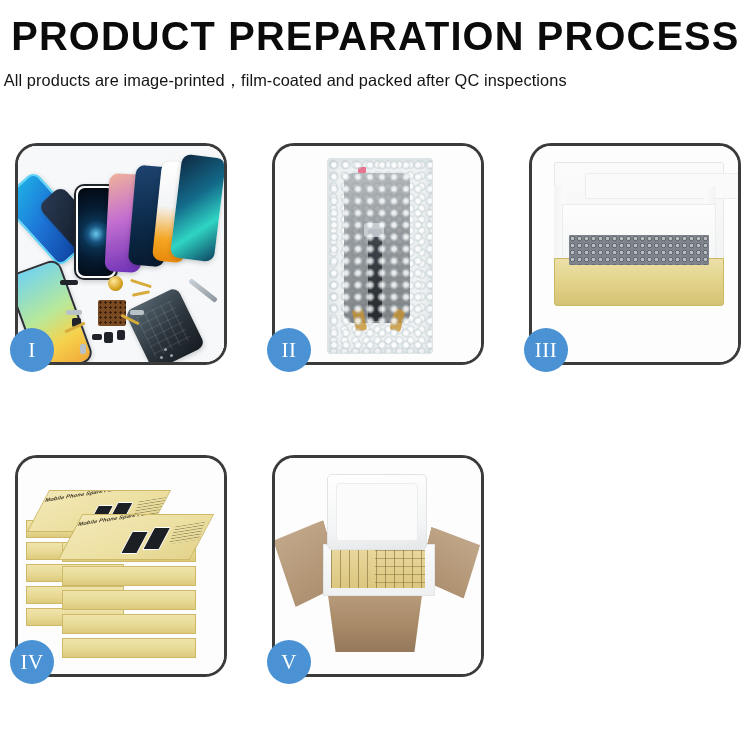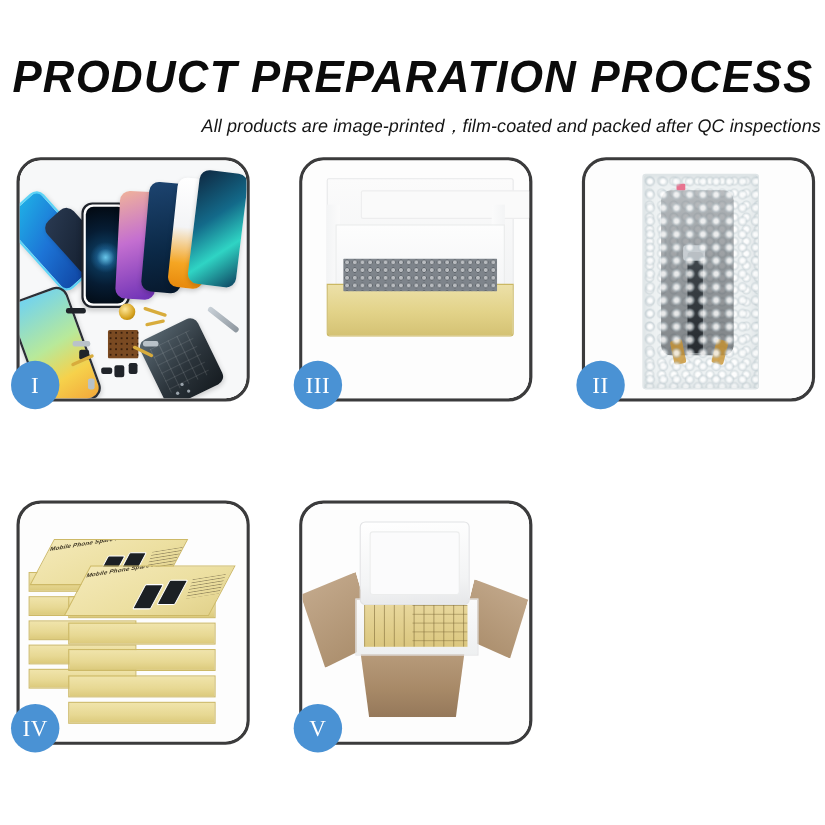--- a/index.html
+++ b/index.html
@@ -11,23 +11,22 @@
     width: 750px;
     height: 750px;
     font-family: "Liberation Sans", sans-serif;
     overflow: hidden;
     position: relative;
   }
 
   
   .header {
     width: 100%;
-    padding-top: 50px;
-    text-align: right;
-    font-style: italic;
+    padding-top: 16px;
+    text-align: left;
   }
   .main-title {
     font-family: "Liberation Sans", sans-serif;
     font-weight: 700;
     font-size: 41px;
     letter-spacing: 1.2px;
     color: #0b0b0b;
     line-height: 1;
     transform: scaleX(0.97);
     margin: 0;
@@ -456,49 +455,49 @@
         </div>
         <div class="tweezer"></div>
       </div>
     </div>
     <div class="badge">I</div>
   </div>
 
   <div class="panel">
     <div class="panel-clip">
       <div class="stage">
-        <div class="box3-lid">
-          <div class="box3-lid-flap"></div>
-        </div>
-        <div class="box3-left-wall"></div>
-        <div class="box3-right-wall"></div>
-        <div class="box3-foam"></div>
-        <div class="box3-tray">
-          <div class="box3-tray-inner"></div>
-        </div>
-      </div>
-    </div>
-    <div class="badge">III</div>
-  </div>
-
-  <div class="panel">
-    <div class="panel-clip">
-      <div class="stage">
         <div class="bubble-bag">
           <div class="bag-inner-screen"></div>
           <div class="bag-flex"></div>
           <div class="bag-connector"></div>
           <div class="bag-gold-a"></div>
           <div class="bag-gold-b"></div>
           <div class="bag-pink-tag"></div>
           <div class="bubble-overlay"></div>
         </div>
       </div>
     </div>
     <div class="badge">II</div>
+  </div>
+
+  <div class="panel">
+    <div class="panel-clip">
+      <div class="stage">
+        <div class="box3-lid">
+          <div class="box3-lid-flap"></div>
+        </div>
+        <div class="box3-left-wall"></div>
+        <div class="box3-right-wall"></div>
+        <div class="box3-foam"></div>
+        <div class="box3-tray">
+          <div class="box3-tray-inner"></div>
+        </div>
+      </div>
+    </div>
+    <div class="badge">III</div>
   </div>
 
   <div class="panel">
     <div class="panel-clip">
       <div class="stage">
         <div class="stack">
 
           <div class="kbox" style="left:0px;   top:40px;  width:96px; height:16px;"></div>
           <div class="kbox" style="left:0px;   top:62px;  width:96px; height:16px;"></div>
           <div class="kbox" style="left:0px;   top:84px;  width:96px; height:16px;"></div>

